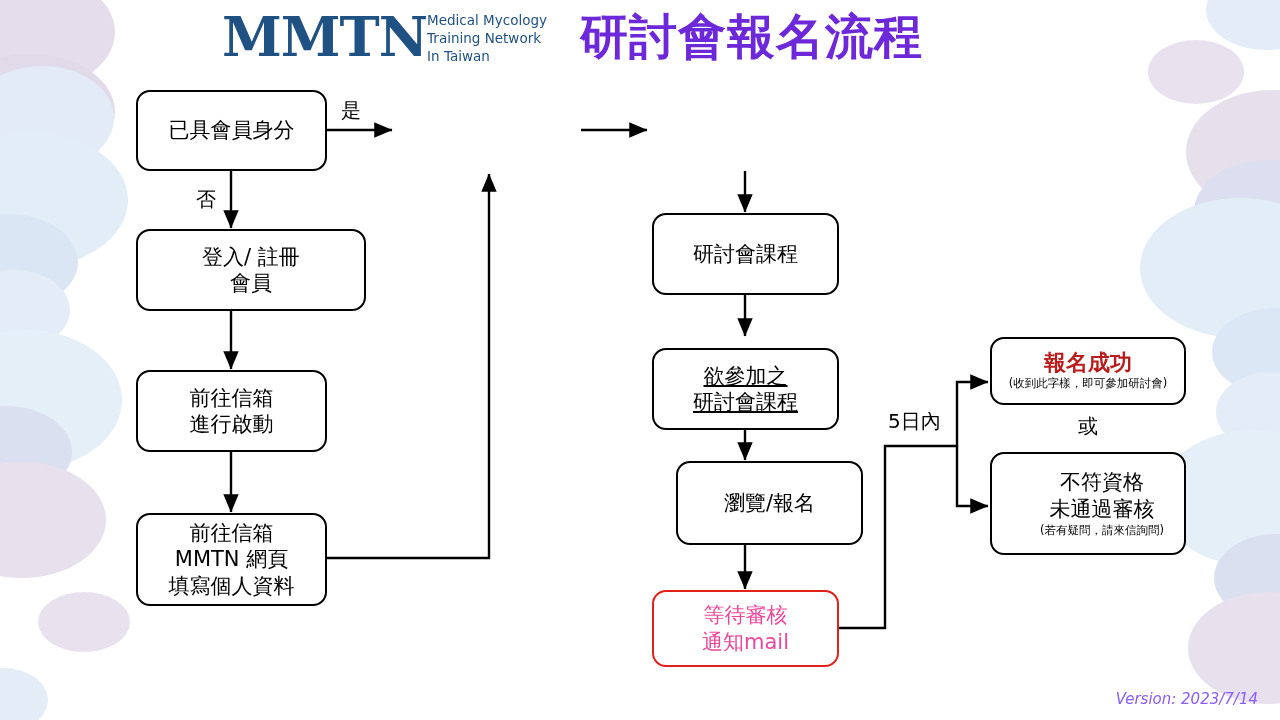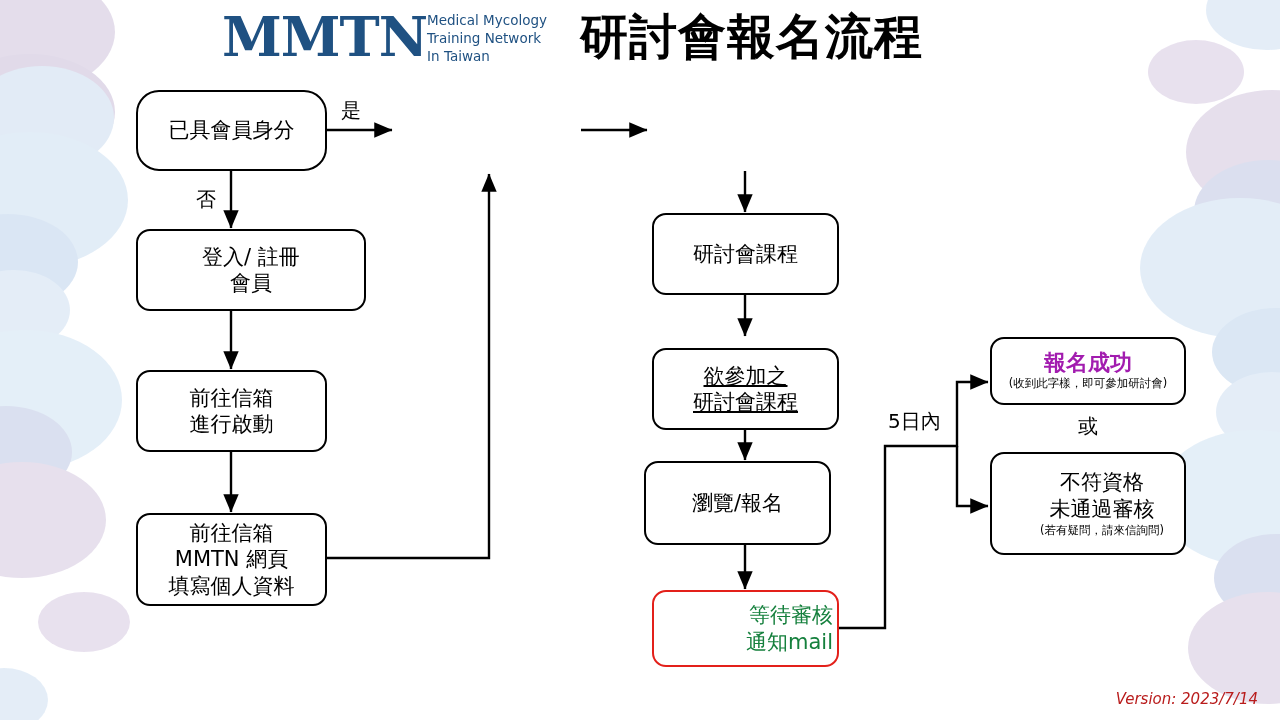--- a/index.html
+++ b/index.html
@@ -49,21 +49,21 @@
     padding-top: 4px;
     white-space: nowrap;
   }
   #page-title {
     position: absolute;
     left: 580px;
     top: 6px;
     z-index: 3;
     font-size: 48px;
     font-weight: bold;
-    color: #000000;
+    color: #6d28d9;
     letter-spacing: 1px;
     line-height: 1.25;
     white-space: nowrap;
   }
 
   
   .node {
     position: absolute;
     z-index: 2;
     box-sizing: border-box;
@@ -75,27 +75,26 @@
     align-items: center;
     justify-content: center;
     text-align: center;
     color: #000000;
     font-size: 21px;
     line-height: 1.26;
     padding: 2px 4px;
   }
   .node.alert {
     border-color: #E3201A;
-    color: #15803d;
-    align-items: flex-end;
+    color: #ec4899;
   }
   .node .line { display: block; white-space: nowrap; }
   .node .headline {
     font-weight: bold;
-    color: #a21caf;
+    color: #b91c1c;
     font-size: 22px;
     line-height: 1.1;
   }
   .node .note {
     font-size: 11.5px;
     line-height: 1.25;
     color: #000000;
     white-space: nowrap;
     margin-top: 1px;
   }
@@ -119,21 +118,21 @@
   }
 
   
   #version {
     position: absolute;
     right: 22px;
     bottom: 12px;
     z-index: 3;
     font-style: italic;
     font-size: 15px;
-    color: #b91c1c;
+    color: #8b5cf6;
     white-space: nowrap;
   }
 </style>
 </head>
 <body>
 
 <div id="stage">
 
   <svg id="bg" viewBox="0 0 1280 720" width="1280" height="720">
     <g opacity="0.55">
@@ -201,21 +200,21 @@
     <div id="logo-mark">MMTN</div>
     <div id="logo-sub">
       <div>Medical Mycology</div>
       <div>Training Network</div>
       <div>In Taiwan</div>
     </div>
   </div>
 
   <div id="page-title">研討會報名流程</div>
 
-  <div class="node" style="left:136px; top:90px; width:191px; height:81px;border-radius:23px;">
+  <div class="node" style="left:136px; top:90px; width:191px; height:81px;">
     <span class="line">已具會員身分</span>
   </div>
 
   <div class="node" style="left:136px; top:229px; width:230px; height:82px;">
     <span class="line">登入/ 註冊</span>
     <span class="line">會員</span>
   </div>
 
   <div class="node" style="left:136px; top:370px; width:191px; height:82px;">
     <span class="line">前往信箱</span>
@@ -232,21 +231,21 @@
 
   <div class="node" style="left:652px; top:213px; width:187px; height:82px;">
     <span class="line">研討會課程</span>
   </div>
 
   <div class="node" style="left:652px; top:348px; width:187px; height:82px;text-decoration:underline;">
     <span class="line">欲參加之</span>
     <span class="line">研討會課程</span>
   </div>
 
-  <div class="node" style="left:644px; top:461px; width:187px; height:84px;">
+  <div class="node" style="left:676px; top:461px; width:187px; height:84px;">
     <span class="line">瀏覽/報名</span>
   </div>
 
   <div class="node alert" style="left:652px; top:590px; width:187px; height:77px;">
     <span class="line">等待審核</span>
     <span class="line">通知mail</span>
   </div>
 
   <div class="node" style="left:990px; top:337px; width:196px; height:68px;">
     <span class="headline">報名成功</span>

